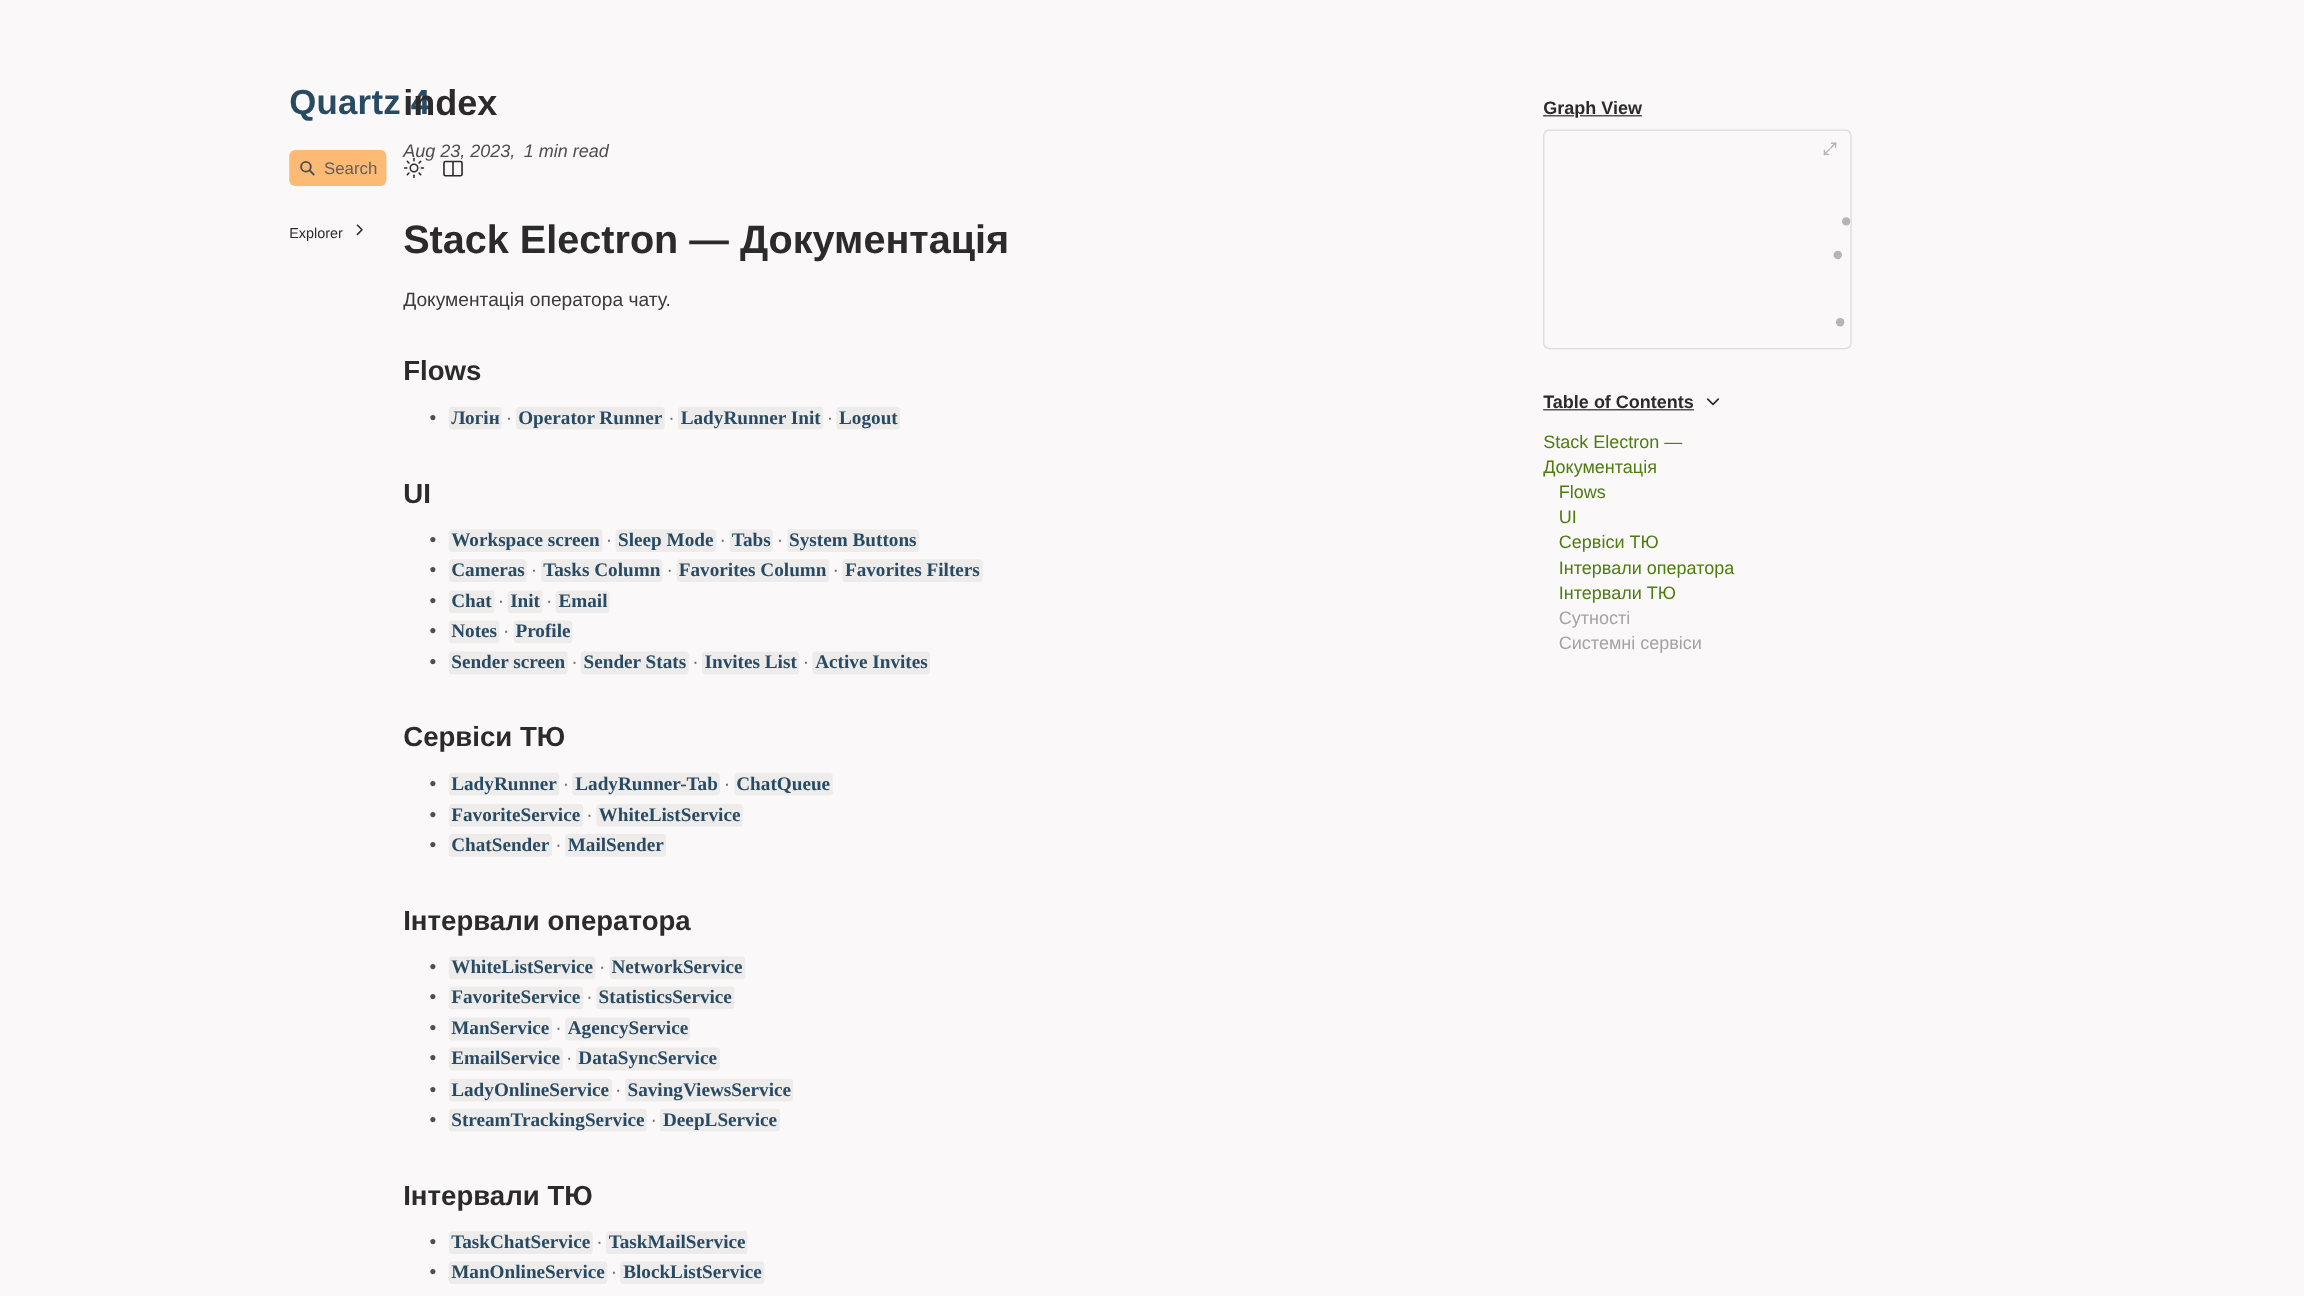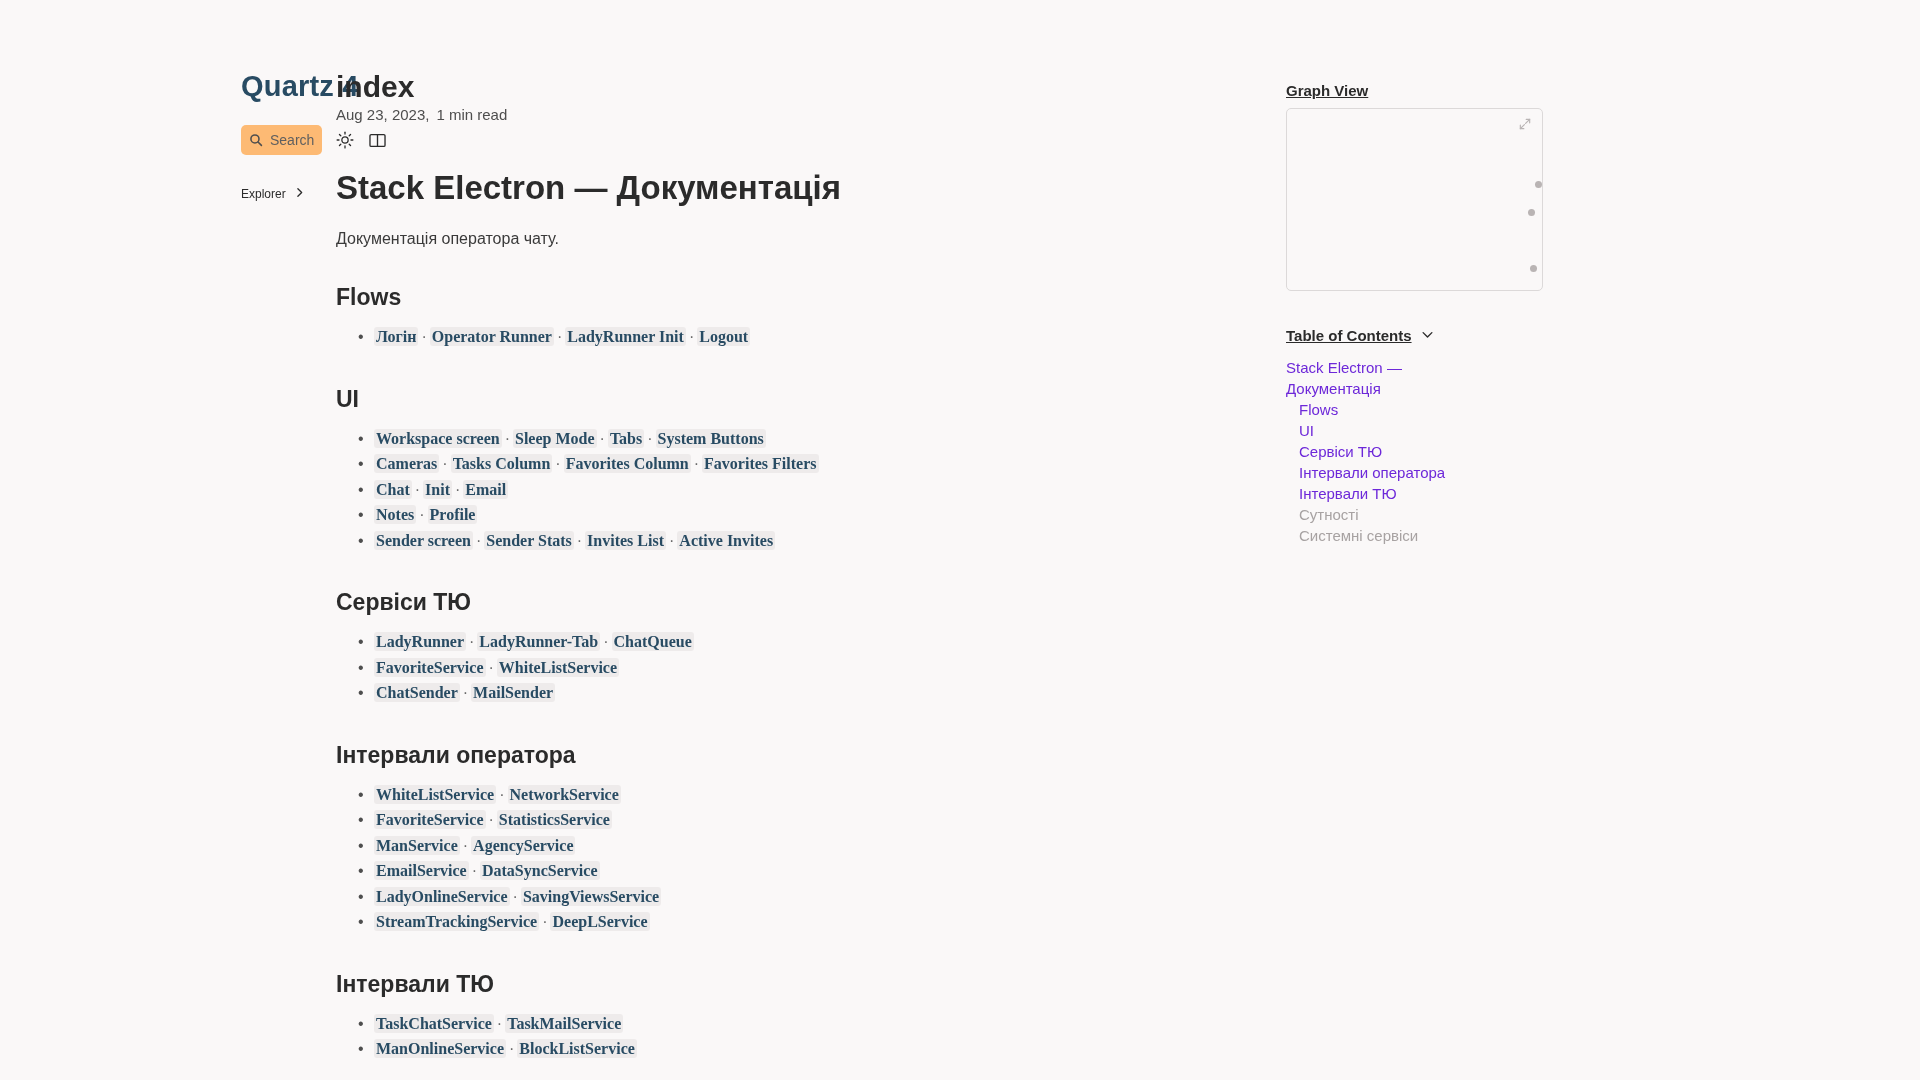--- a/index.html
+++ b/index.html
@@ -81,21 +81,22 @@
   .art-title {
     font-size: 30px;
     font-weight: bold;
     margin: 0 0 0 0;
     line-height: 1.15;
     color: #2b2b2b;
   }
   .art-meta {
     font-size: 15px;
     color: #4e4e4e;
-    margin-top: 1px;
+    margin-top: 13px;
+    font-style: italic;
   }
   .art-meta span { margin-right: 7px; }
   h1.doc-h1 {
     font-size: 33px;
     font-weight: bold;
     margin: 45px 0 0 0;
     color: #2b2b2b;
     line-height: 1.2;
   }
   p.lead {
@@ -184,21 +185,21 @@
   }
   .toc-head .panel-title { margin: 0; }
   ul.toc {
     list-style: none;
     margin: 11px 0 0 0;
     padding: 0;
   }
   ul.toc li {
     font-size: 15px;
     line-height: 21px;
-    color: #6d28d9;
+    color: #4d7c0f;
     cursor: pointer;
     margin-bottom: 0px;
   }
   ul.toc li.depth-0 { padding-left: 0; font-weight: normal; }
   ul.toc li.depth-1 { padding-left: 13px; }
   ul.toc li.muted { color: #a7a2a2; }
 </style>
 </head>
 <body>
 

